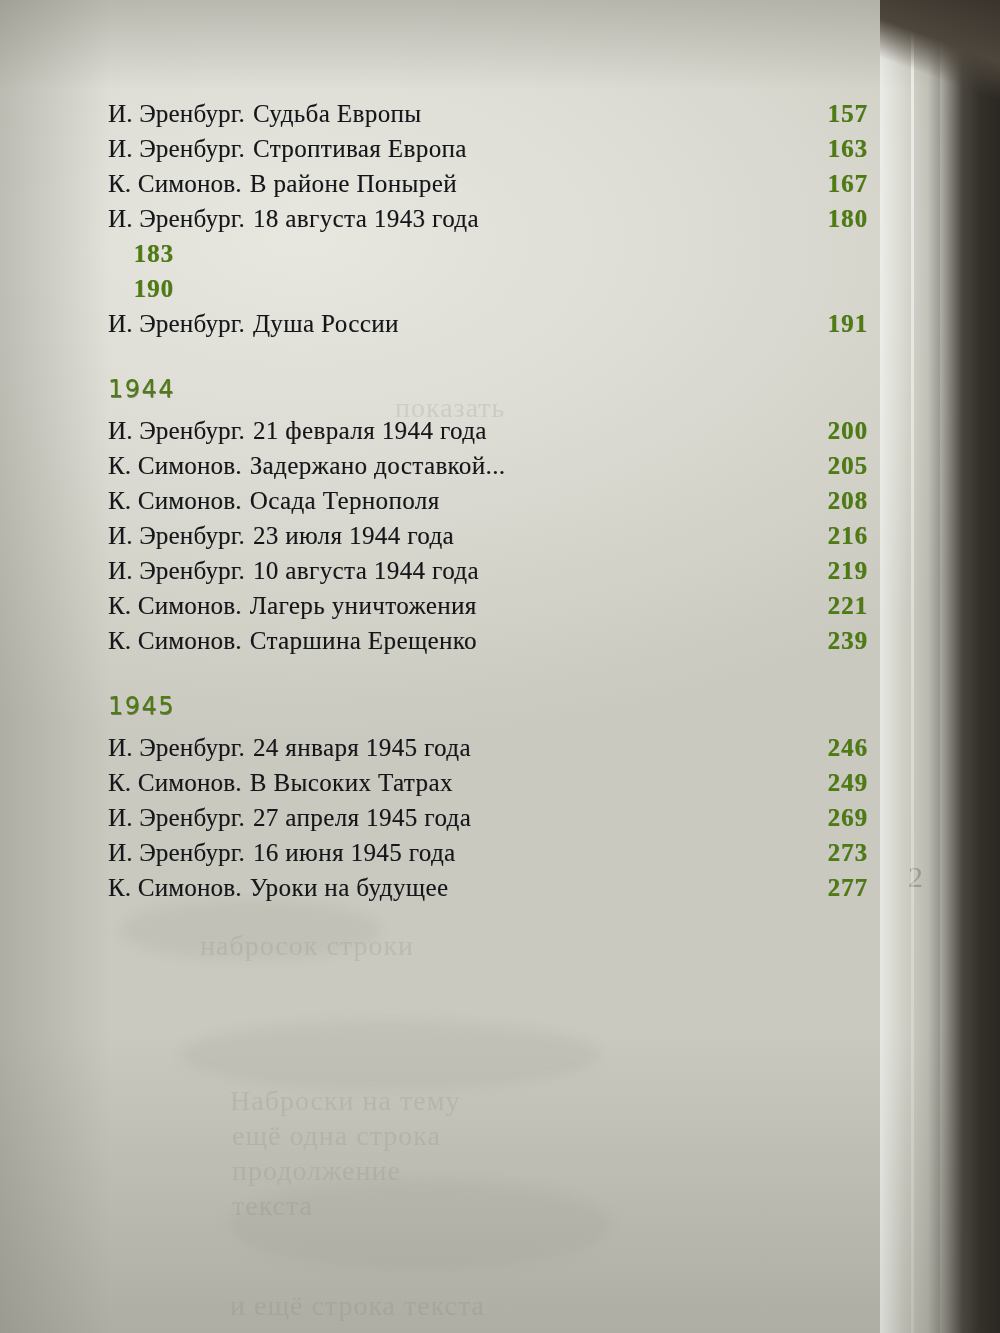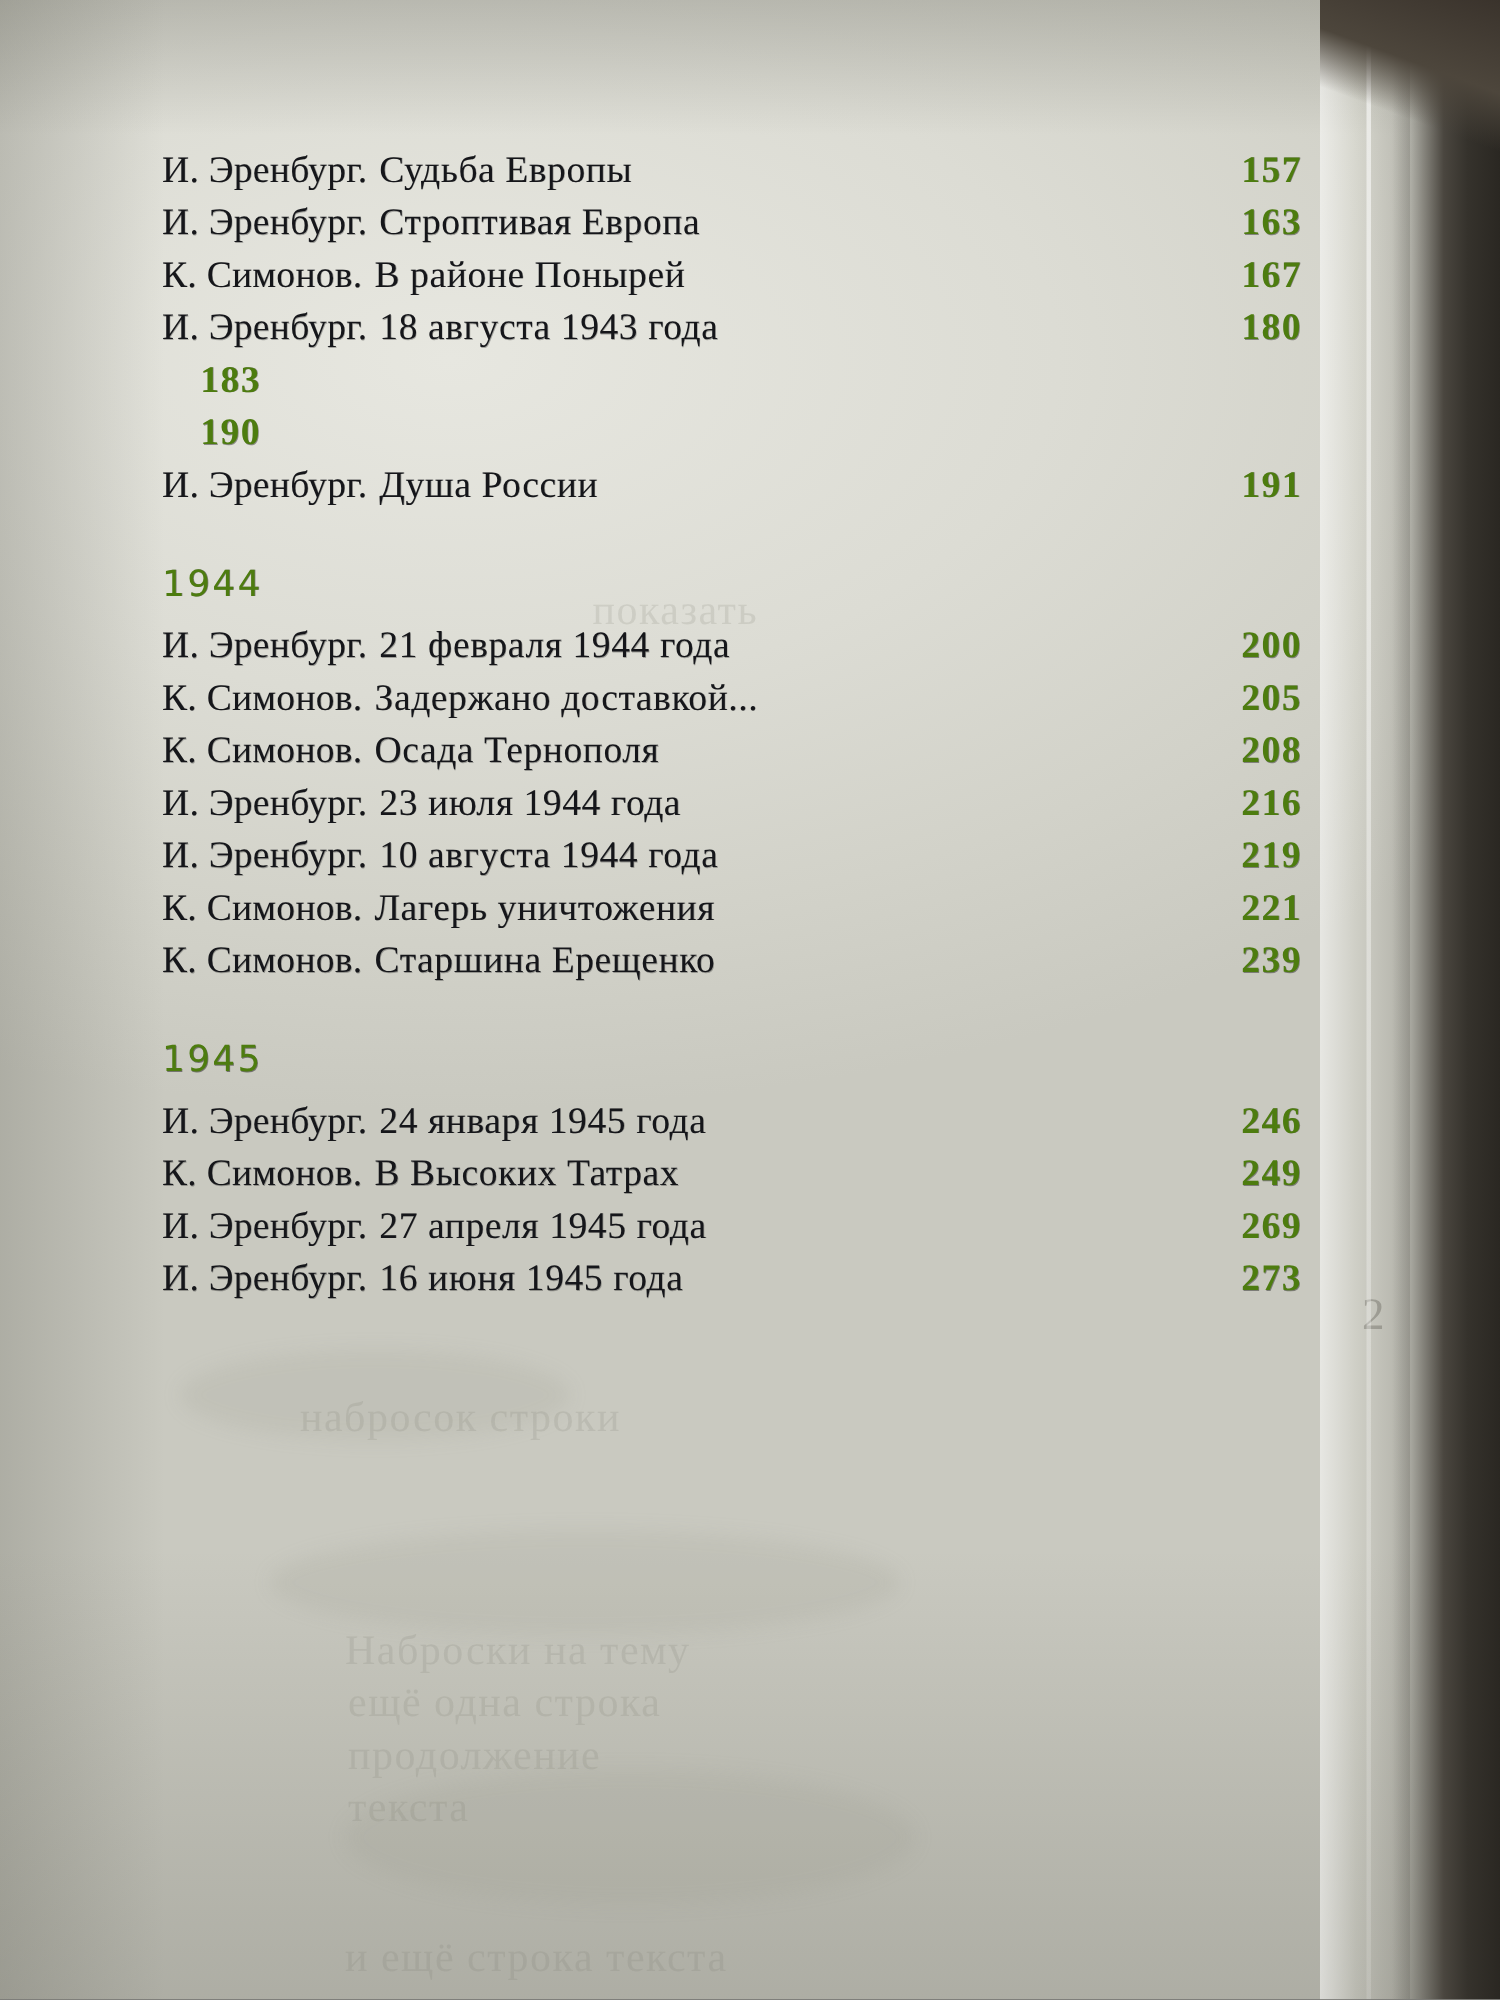--- a/index.html
+++ b/index.html
@@ -231,16 +231,20 @@
         <div class="toc-page">249</div>
       </div>
       <div class="toc-row">
         <div class="toc-title"><span class="author">И. Эренбург.</span><span class="sep"></span><span>27 апреля  1945  года</span></div>
         <div class="toc-page">269</div>
       </div>
       <div class="toc-row">
         <div class="toc-title"><span class="author">И. Эренбург.</span><span class="sep"></span><span>16 июня  1945  года</span></div>
         <div class="toc-page">273</div>
       </div>
+      <div class="toc-row">
+        <div class="toc-title"><span class="author">К. Симонов.</span><span class="sep"></span><span>Уроки на будущее</span></div>
+        <div class="toc-page">277</div>
+      </div>
     </div>
 
   </div>
 </div>
 
 </body></html>

